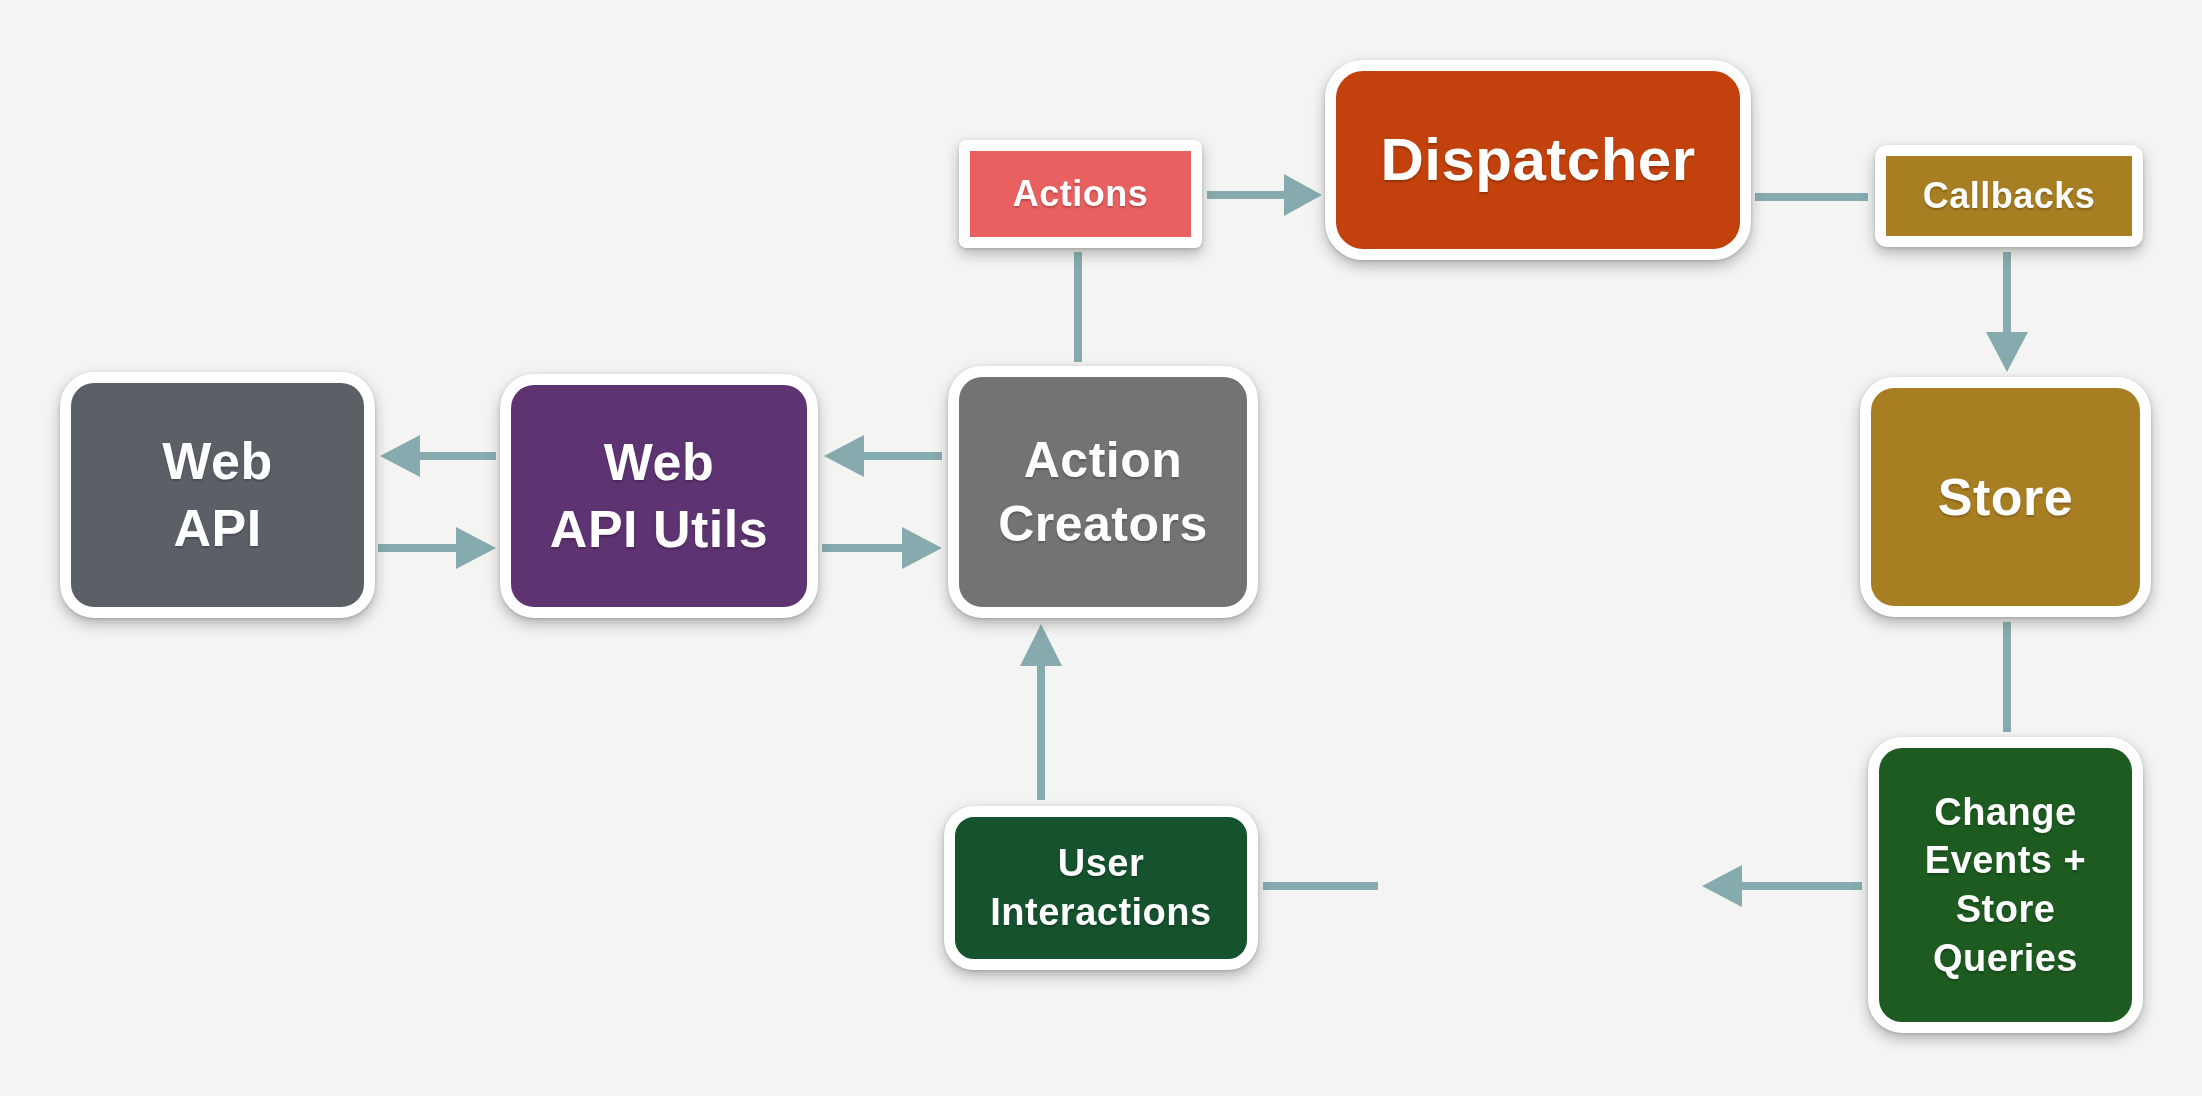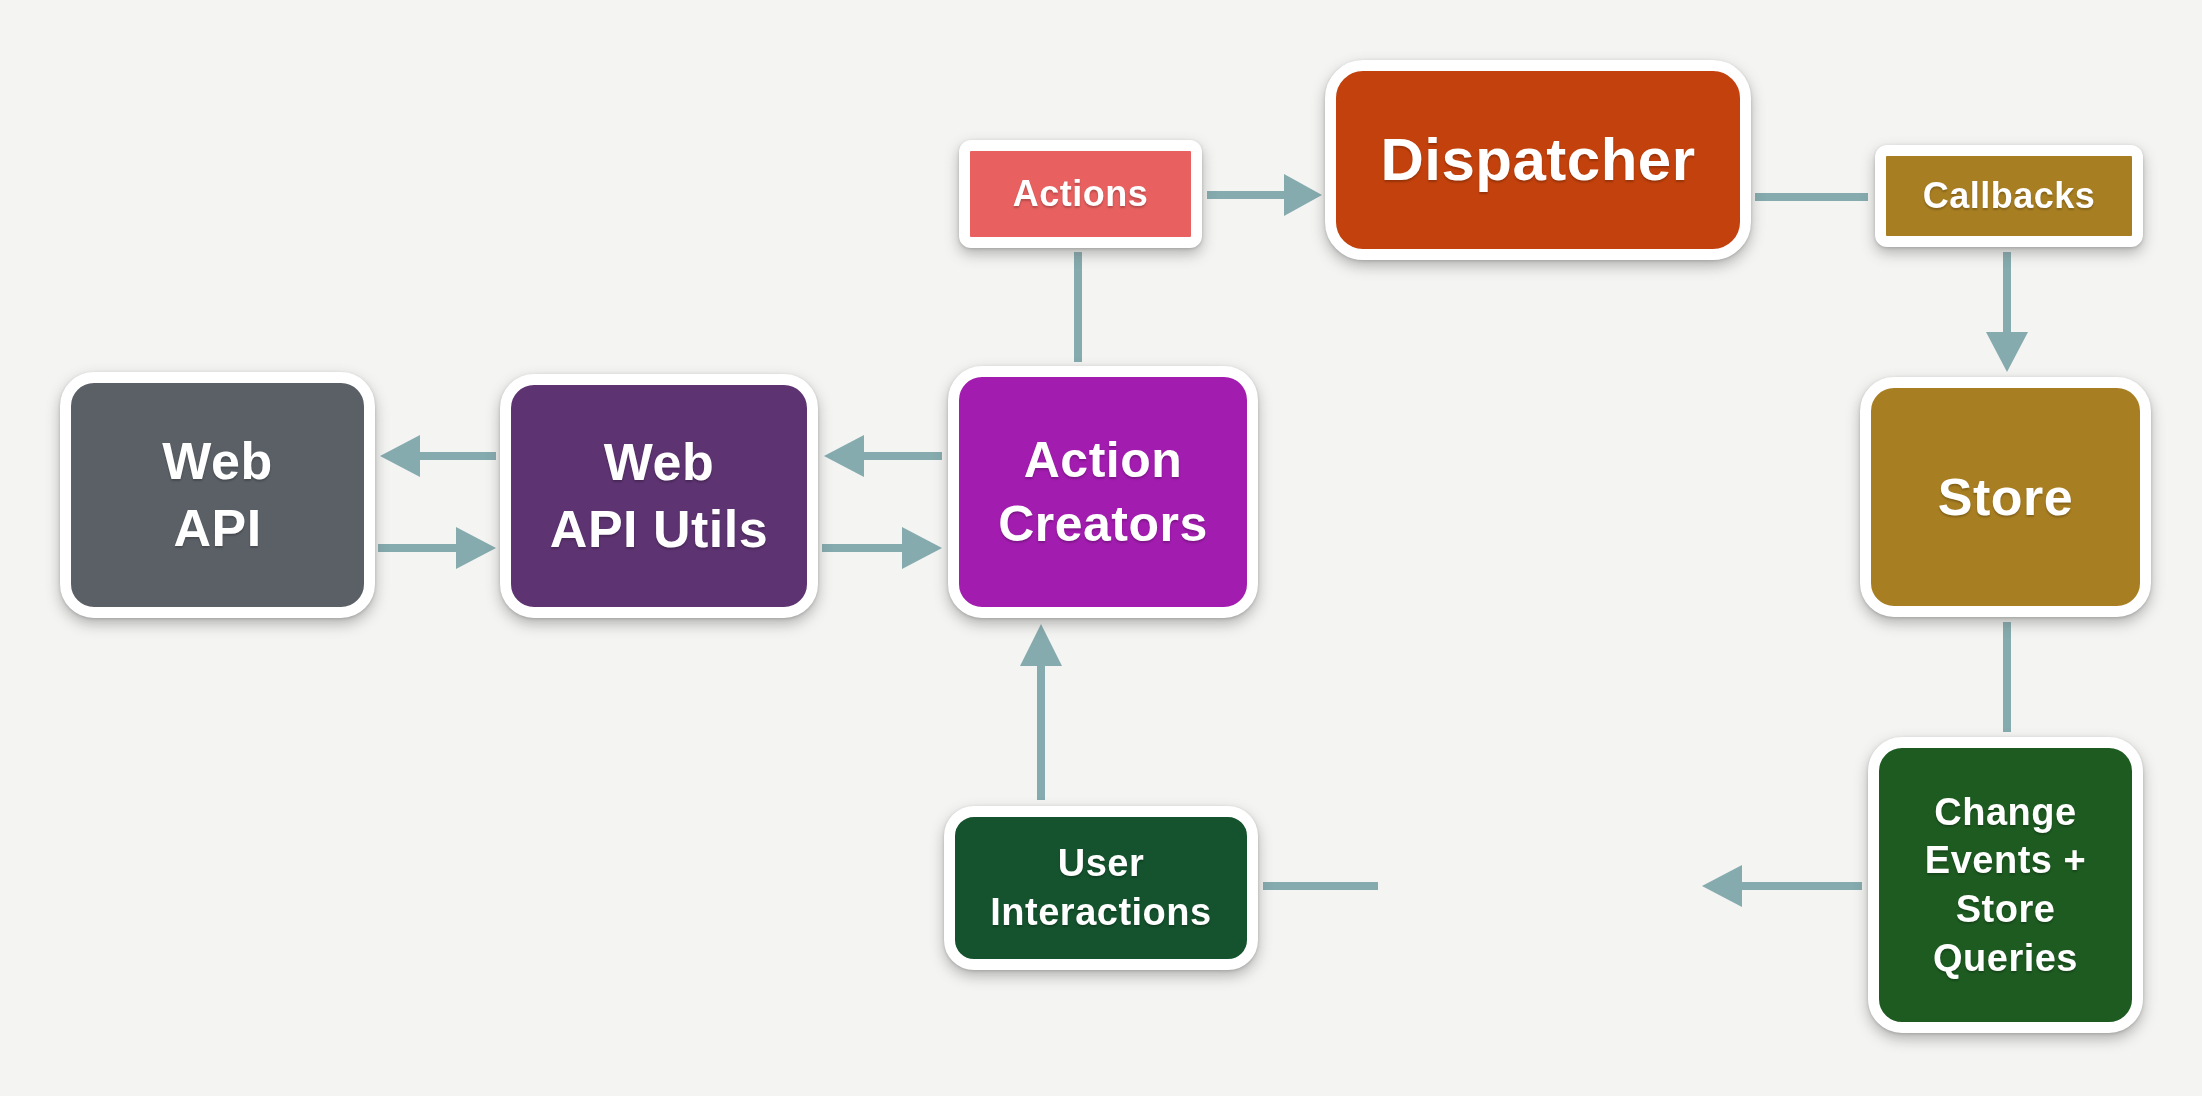--- a/index.html
+++ b/index.html
@@ -40,21 +40,21 @@
     text-align: center;
     white-space: pre-line;
     line-height: 1.28;
     text-shadow: 0 2px 2px rgba(0,0,0,0.22);
     letter-spacing: 0.5px;
   }
   
   .n-web-api          { left: 60px;   top: 372px; width: 315px; height: 246px; font-size: 52px; }
   .n-web-api-utils    { left: 500px;  top: 374px; width: 318px; height: 244px; font-size: 52px; }
   .n-action-creators  { left: 948px;  top: 366px; width: 310px; height: 252px; font-size: 50px; }
-  .n-actions          { left: 959px;  top: 140px; width: 243px; height: 108px; font-size: 36px; border-radius: 12px; }
+  .n-actions          { left: 959px;  top: 140px; width: 243px; height: 108px; font-size: 36px; border-radius: 7px; }
   .n-dispatcher       { left: 1325px; top: 60px;  width: 426px; height: 200px; font-size: 60px; border-radius: 38px; }
   .n-callbacks        { left: 1875px; top: 145px; width: 268px; height: 102px; font-size: 36px; border-radius: 12px; }
   .n-store            { left: 1860px; top: 377px; width: 291px; height: 240px; font-size: 52px; }
   .n-change-events    { left: 1868px; top: 737px; width: 275px; height: 296px; font-size: 38px; }
   .n-react-views      { left: 1383px; top: 744px; width: 310px; height: 296px; font-size: 52px; }
   .n-user-interactions{ left: 944px;  top: 806px; width: 314px; height: 164px; font-size: 38px; border-radius: 30px; }
 </style>
 </head>
 <body>
 
@@ -118,21 +118,21 @@
       <polygon class="connector-head" points="496,548 456,527 456,569"></polygon>
     </g>
   </svg>
 
   <div class="node n-web-api" style="background-color: rgb(91, 96, 103);">Web
 API</div>
 
   <div class="node n-web-api-utils" style="background-color: rgb(93, 51, 113);">Web
 API Utils</div>
 
-  <div class="node n-action-creators" style="background-color: #a21caf;">Action
+  <div class="node n-action-creators" style="background-color: #737373;">Action
 Creators</div>
 
   <div class="node n-actions" style="background-color: rgb(232, 96, 96);">Actions</div>
 
   <div class="node n-dispatcher" style="background-color: #c2410c;">Dispatcher</div>
 
   <div class="node n-callbacks" style="background-color: rgb(168, 126, 34);">Callbacks</div>
 
   <div class="node n-store" style="background-color: rgb(168, 126, 34);">Store</div>
 

